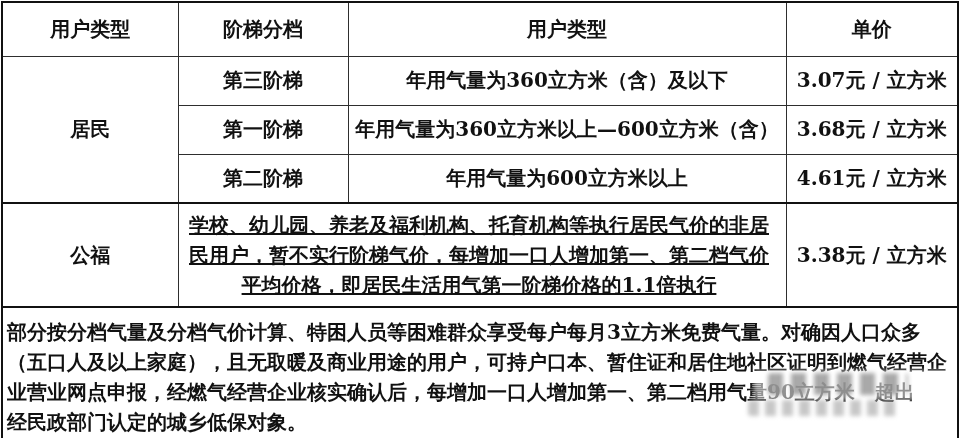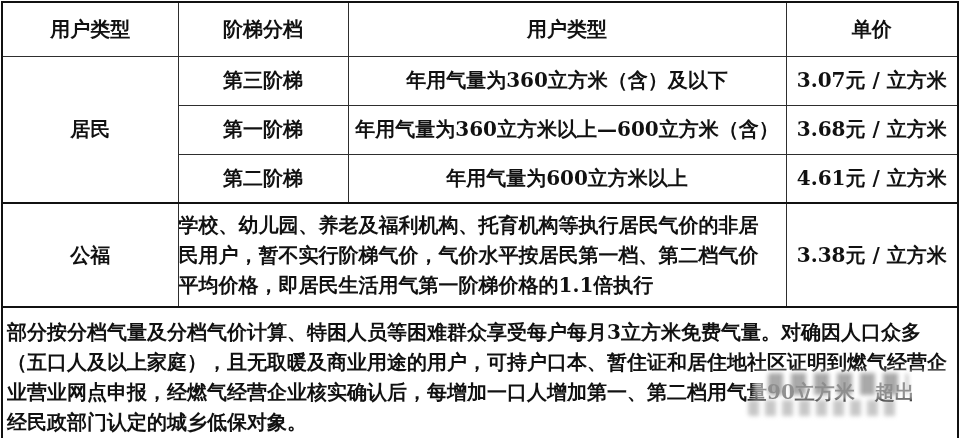--- a/index.html
+++ b/index.html
@@ -39,23 +39,24 @@
   tr.heavy-top td { border-top: 2px solid #111111; }
   .col-user  { width: 176px; }
   .col-tier  { width: 170px; }
   .col-usage { width: 438px; }
   .col-price { width: 172px; }
   tr.row-header { height: 54px; }
   tr.row-tier   { height: 49px; }
   tr.row-public { height: 97px; }
   tr.row-note   { height: 132px; }
   td.desc-cell {
-    text-align: left;
+    text-align: center;
     vertical-align: middle;
     padding: 6px 6px 6px 0;
+    text-decoration: underline;
   }
   td.note-cell {
     text-align: left;
     vertical-align: top;
     padding: 9px 4px 4px 4px;
   }
   .line {
     display: block;
     line-height: 30px;
     white-space: nowrap;
@@ -139,21 +140,21 @@
   <tr class="row-tier">
     <td>第二阶梯</td>
     <td>年用气量为600立方米以上</td>
     <td>4.61元 / 立方米</td>
   </tr>
 
   <tr class="row-public heavy-top">
     <td>公福</td>
     <td colspan="2" class="desc-cell">
       <span class="line">学校、幼儿园、养老及福利机构、托育机构等执行居民气价的非居</span>
-      <span class="line">民用户，暂不实行阶梯气价，气价水平按居民第一档、第二档气价</span>
+      <span class="line">民用户，暂不实行阶梯气价，每增加一口人增加第一、第二档气价</span>
       <span class="line">平均价格，即居民生活用气第一阶梯价格的1.1倍执行</span>
     </td>
     <td>3.38元 / 立方米</td>
   </tr>
 
   <tr class="row-note heavy-top">
     <td colspan="4" class="note-cell">
       <span class="line">部分按分档气量及分档气价计算、特困人员等困难群众享受每户每月3立方米免费气量。对确因人口众多</span>
       <span class="line">（五口人及以上家庭），且无取暖及商业用途的用户，可持户口本、暂住证和居住地社区证明到燃气经营企</span>
       <span class="line">业营业网点申报，经燃气经营企业核实确认后，每增加一口人增加第一、第二档用气量90立方米　超出</span>

